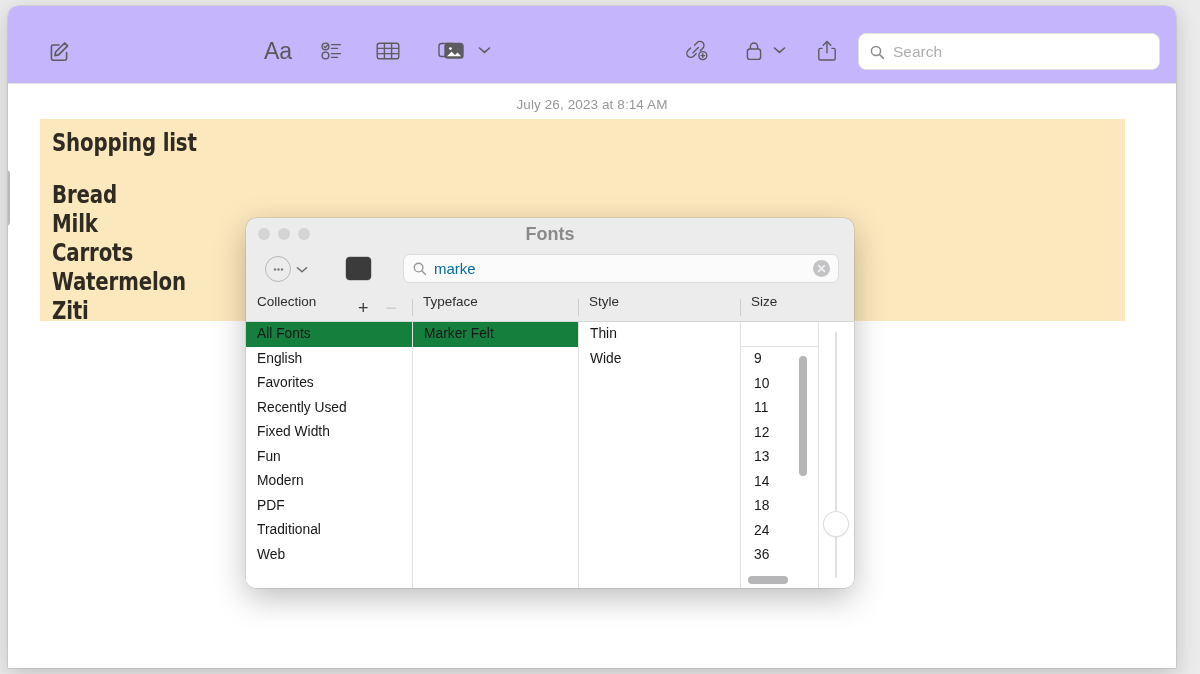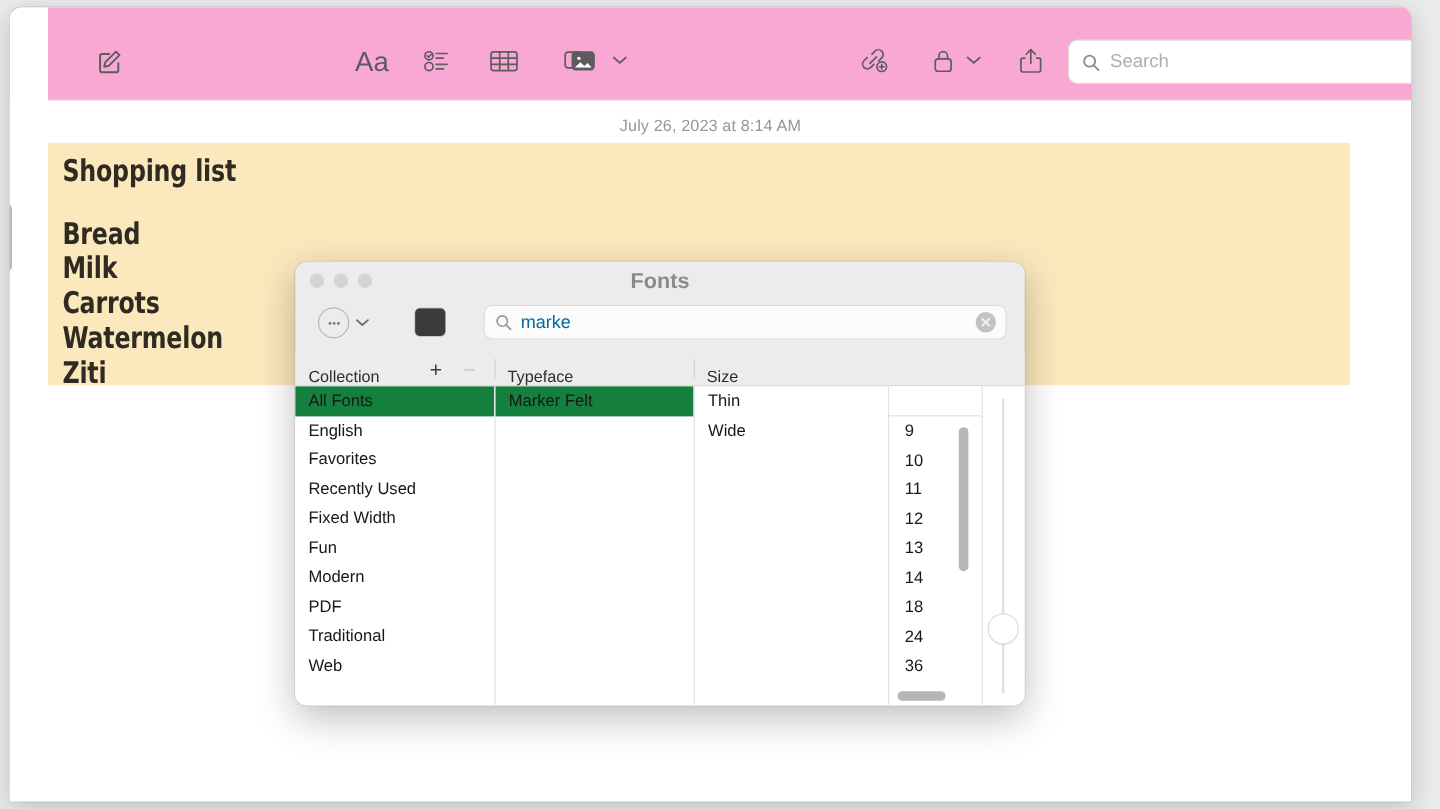--- a/index.html
+++ b/index.html
@@ -16,23 +16,23 @@
     position: absolute; left: 8px; top: 6px;
     width: 1168px; height: 662px;
     background: #ffffff;
     border-radius: 10px 10px 0 0;
     box-shadow: 0 0 0 0.5px rgba(0,0,0,0.14), 0 6px 22px rgba(0,0,0,0.18);
     overflow: hidden;
   }
   .toolbar {
     position: relative;
     height: 78px;
-    background: #f9a8d4;
+    background: #c4b5fd;
     border-bottom: 1px solid #e2e2e2;
-    display: flex; align-items: center; margin-left: 32px;
+    display: flex; align-items: center;
   }
   .tb-icon {
     display: flex; align-items: center; justify-content: center;
     color: #5c5c5e;
   }
   .tb-compose { position: absolute; left: 34px; top: 28px; width: 34px; height: 34px; }
   .tb-aa { position: absolute; left: 252px; top: 30px; width: 36px; height: 30px;
            font-size: 23px; color: #5a5a5c; letter-spacing: 0px; }
   .tb-check { position: absolute; left: 308px; top: 30px; width: 34px; height: 30px; }
   .tb-table { position: absolute; left: 363px; top: 30px; width: 34px; height: 30px; }
@@ -122,21 +122,21 @@
     width: 17px; height: 17px; border-radius: 50%; background: #c3c3c5;
     color: #f0f0f0; font-size: 12px; line-height: 17px; text-align: center;
     display: flex; align-items: center; justify-content: center;
   }
 
   .fp-headers {
     position: relative; display: flex; height: 28px;
     border-bottom: 1px solid #d6d6d6; background: #ececec;
   }
   .fp-h {
-    font-size: 13.5px; color: #2d2d2f; display: flex; align-items: flex-end;
+    font-size: 13.5px; color: #2d2d2f; display: flex; align-items: flex-start;
     padding-left: 11px; position: relative;
   }
   .fp-h + .fp-h::before {
     content: ""; position: absolute; left: 0; top: 5px; bottom: 5px;
     width: 1px; background: #cfcfd1;
   }
   .h-collection { width: 166px; }
   .h-typeface { width: 166px; }
   .h-style { width: 162px; }
   .h-size { width: 114px; }
@@ -325,20 +325,21 @@
       </div>
     </div>
 
     <div class="fp-headers">
       <div class="fp-h h-collection">
         <span>Collection</span>
         <span class="plus">+</span>
         <span class="minus">−</span>
       </div>
       <div class="fp-h h-typeface">Typeface</div>
+      <div class="fp-h h-style">Style</div>
       <div class="fp-h h-size">Size</div>
     </div>
 
     <div class="fp-cols">
 
       <div class="col c-collection">
         <div class="lrow sel">All Fonts</div>
         <div class="lrow">English</div>
         <div class="lrow">Favorites</div>
         <div class="lrow">Recently Used</div>

